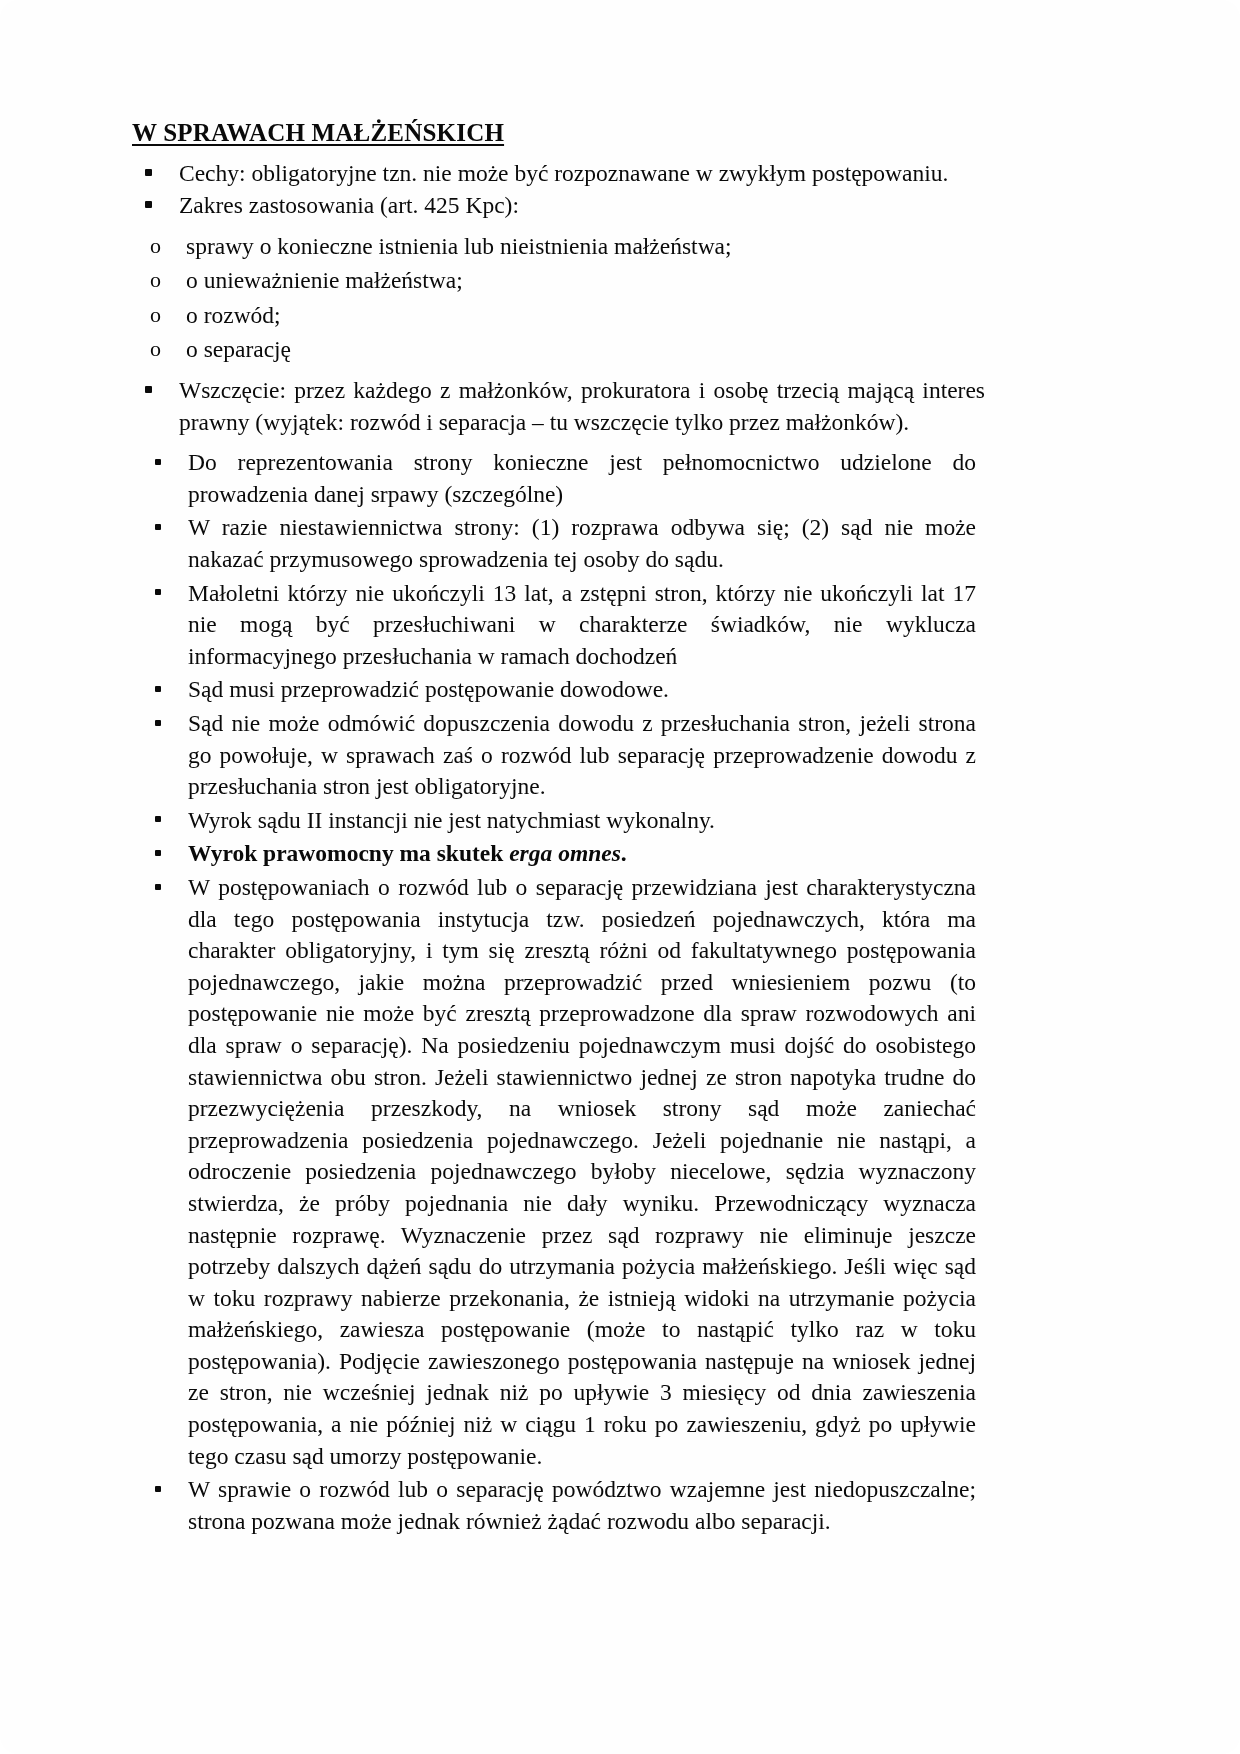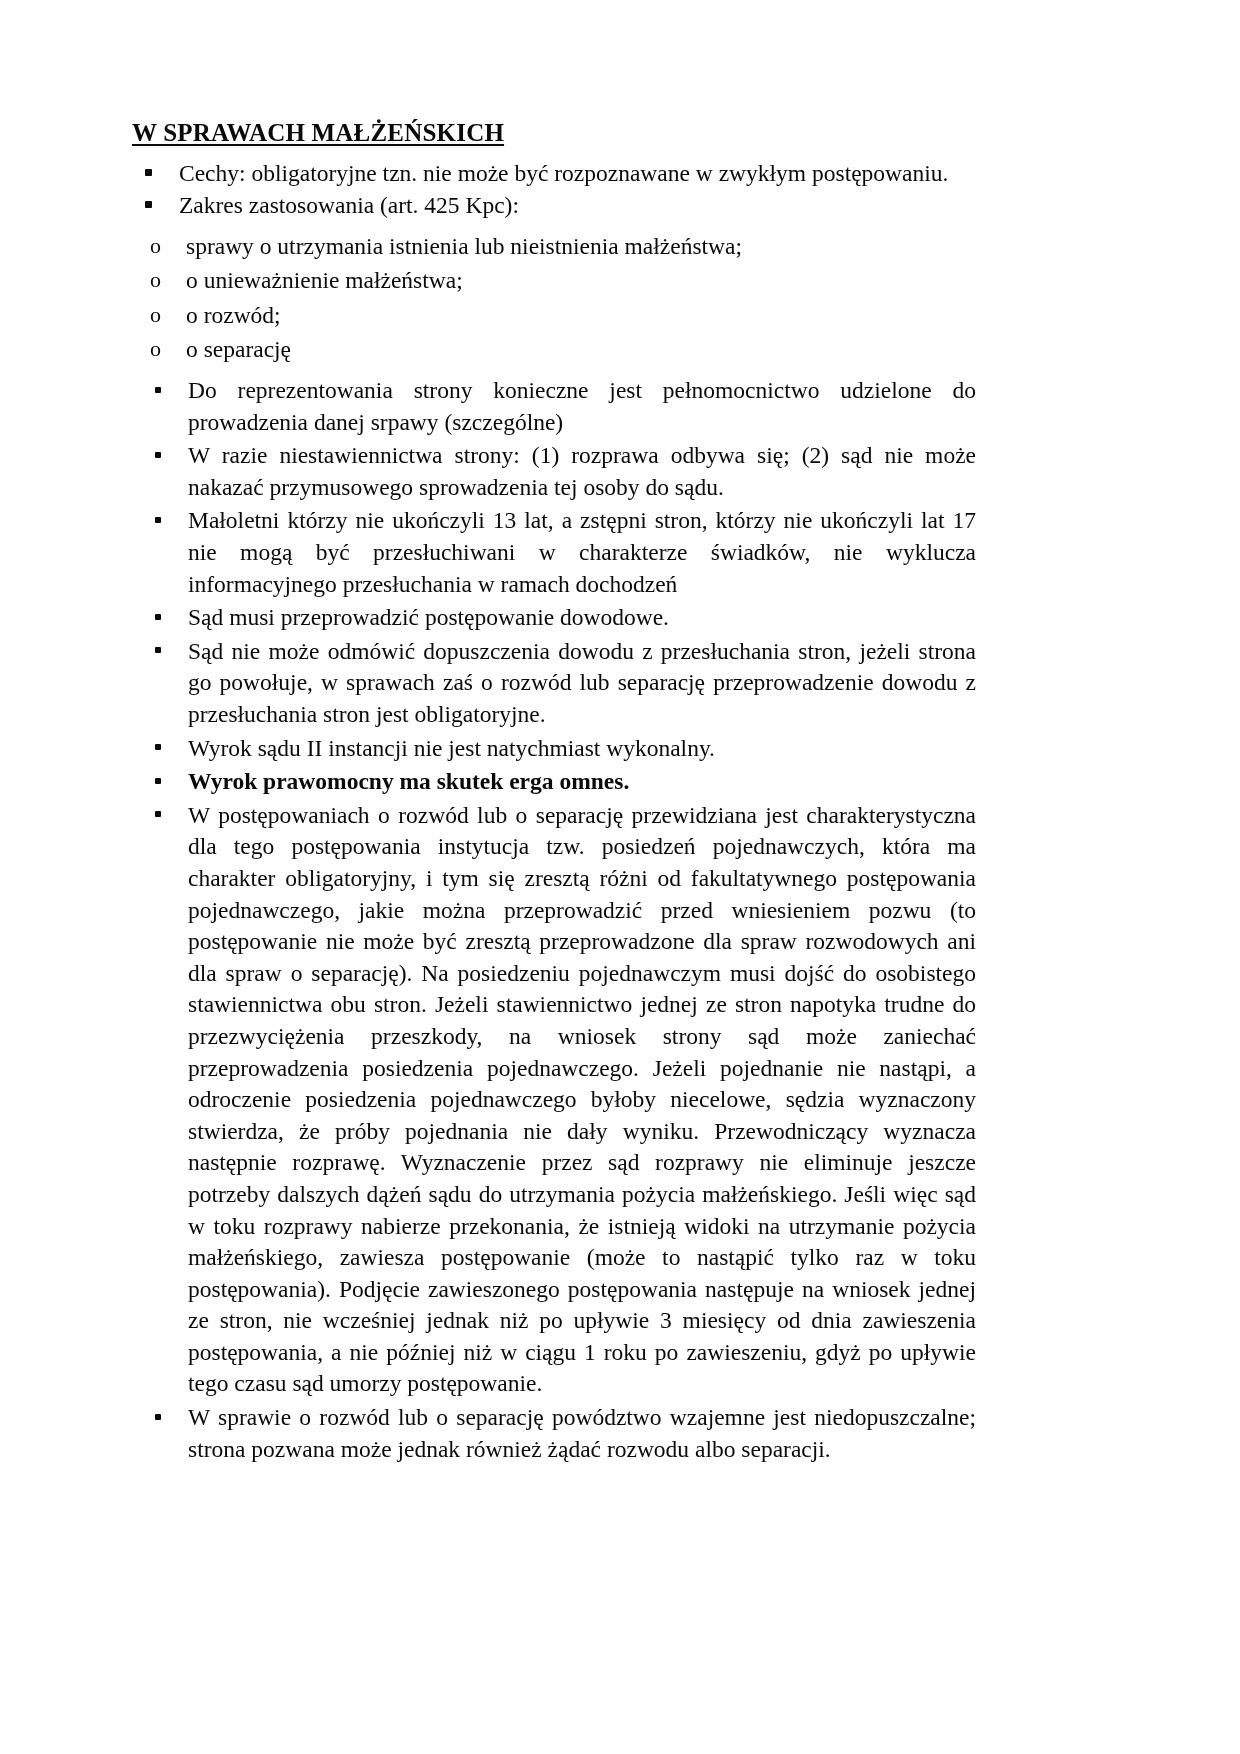--- a/index.html
+++ b/index.html
@@ -104,21 +104,21 @@
     background: #0a0a0a;
     vertical-align: middle;
     position: relative;
     top: -3px;
     left: 5px;
     border-radius: 1px;
   }
 
   .justify { text-align: justify; }
   .bold { font-weight: bold; }
-  .ital { }
+  .ital { font-style: italic; }
 
   
   .page { -webkit-font-smoothing: antialiased; }
 </style>
 </head>
 <body>
 
 <div class="page">
   <div class="content">
 
@@ -132,36 +132,40 @@
       </li>
 
       <li class="item">
         <span class="bullet"><span class="sq"></span></span>
         <span class="txt">Zakres zastosowania (art. 425 Kpc):</span>
       </li>
 
       <ul class="lvl lvlo">
         <li class="item">
           <span class="bullet">o</span>
-          <span class="txt">sprawy o utrzymania istnienia lub nieistnienia małżeństwa;</span>
+          <span class="txt">sprawy o konieczne istnienia lub nieistnienia małżeństwa;</span>
         </li>
         <li class="item">
           <span class="bullet">o</span>
           <span class="txt">o unieważnienie małżeństwa;</span>
         </li>
         <li class="item">
           <span class="bullet">o</span>
           <span class="txt">o rozwód;</span>
         </li>
         <li class="item">
           <span class="bullet">o</span>
           <span class="txt">o separację</span>
         </li>
       </ul>
 
+      <li class="item">
+        <span class="bullet"><span class="sq"></span></span>
+        <span class="txt justify">Wszczęcie: przez każdego z małżonków, prokuratora i osobę trzecią mającą interes prawny (wyjątek: rozwód i separacja – tu wszczęcie tylko przez małżonków).</span>
+      </li>
 
 
       <ul class="lvl lvl2">
         <li class="item">
           <span class="bullet"><span class="sq"></span></span>
           <span class="txt justify">Do reprezentowania strony konieczne jest pełnomocnictwo udzielone do prowadzenia danej srpawy (szczególne)</span>
         </li>
         <li class="item">
           <span class="bullet"><span class="sq"></span></span>
           <span class="txt justify">W razie niestawiennictwa strony: (1) rozprawa odbywa się; (2) sąd nie może nakazać przymusowego sprowadzenia tej osoby do sądu.</span>

